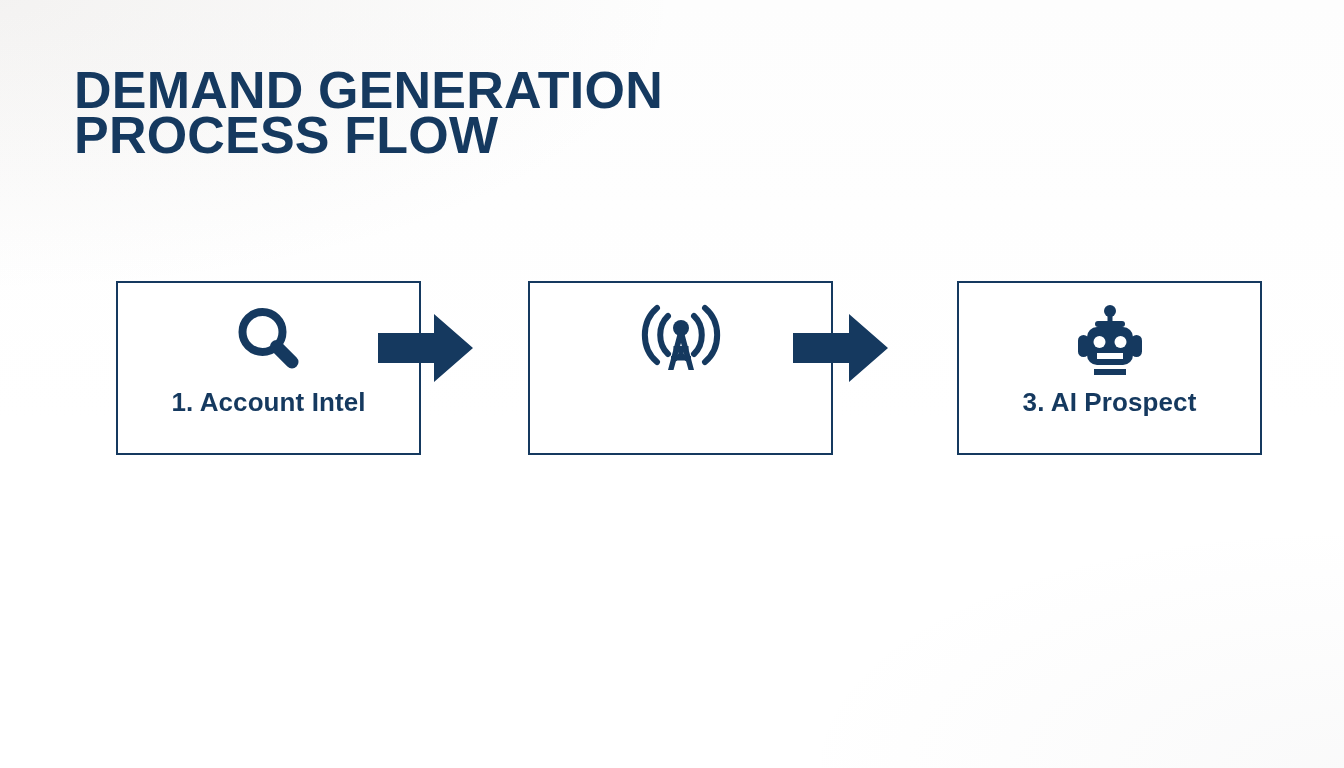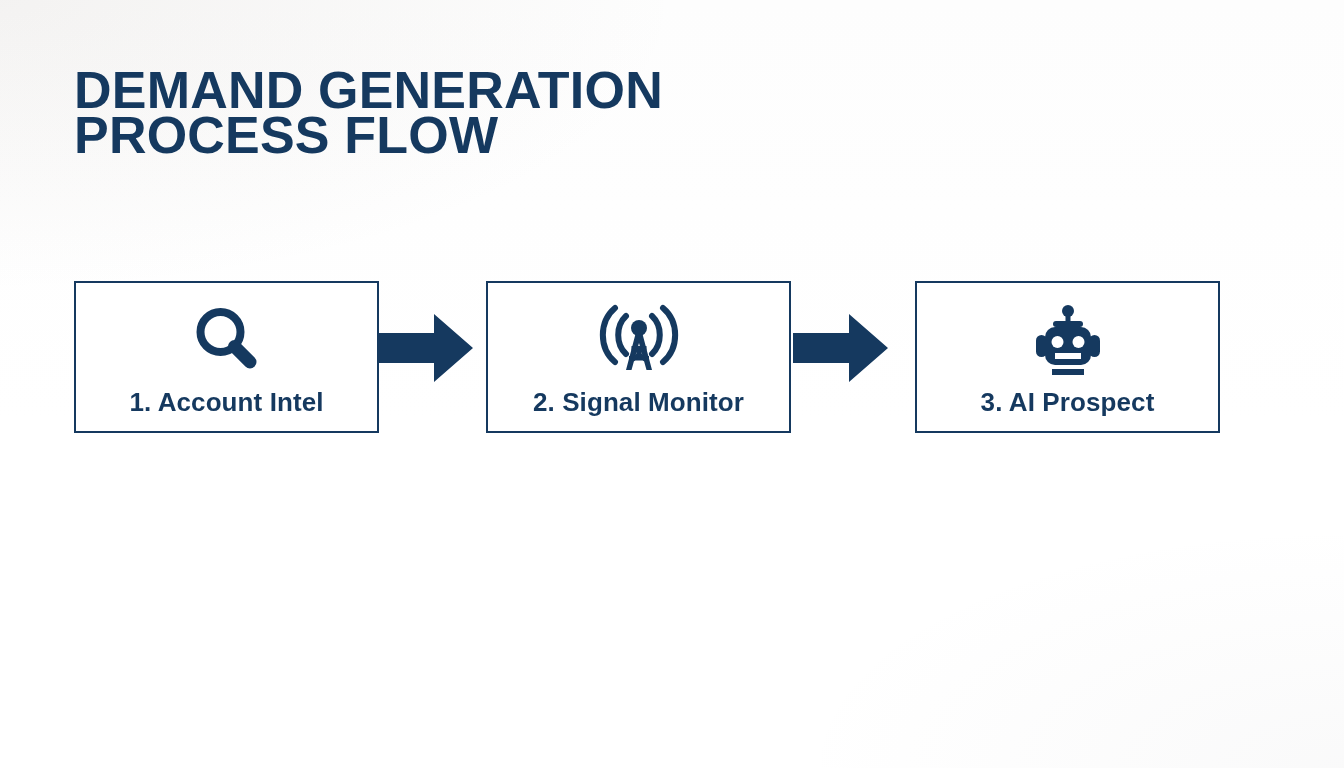--- a/index.html
+++ b/index.html
@@ -45,24 +45,25 @@
     position: absolute;
     left: 0;
     top: 281px;
     width: 1344px;
     height: 176px;
   }
 
   .step-box {
     position: absolute;
     top: 0;
-    height: 152px;
+    height: 174px;
     box-sizing: border-box;
     border: 2px solid #15395f;
     background: #ffffff;
+    margin-left: 42px;
   }
   .step-1 { left: 74px;  width: 305px; }
   .step-2 { left: 486px; width: 305px; }
   .step-3 { left: 915px; width: 305px; padding-left: 32px; }
 
   .step-icon {
     position: absolute;
     left: 0;
     right: 0;
     top: 18px;
@@ -131,21 +132,20 @@
             <path d="M56 14 A20 24 0 0 1 56 52"></path>
             <path d="M67 6 A31 34 0 0 1 67 60"></path>
           </g>
           <circle cx="43" cy="26" r="8" fill="#15395f"></circle>
           <path d="M39.5 32 L30 68 L35.5 68 L43 41 L50.5 68 L56 68 L46.5 32 Z" fill="#15395f"></path>
           <rect x="35.5" y="44" width="15" height="4.5" fill="#15395f"></rect>
           <rect x="33" y="54" width="20" height="4.5" fill="#15395f"></rect>
           <path d="M37 44 L49 58 M49 44 L37 58" stroke="#15395f" stroke-width="3.5"></path>
         </svg>
       </div>
-      <div class="step-label">2. Signal Monitor</div>
     </div>
 
     <div class="arrow arrow-2">
       <svg width="96" height="74" viewBox="0 0 96 74" aria-hidden="true">
         <path d="M0 22 L56 22 L56 3 L95 37 L56 71 L56 52 L0 52 Z" fill="#15395f"></path>
       </svg>
     </div>
 
     <div class="step-box step-3">
       <div class="step-icon">

